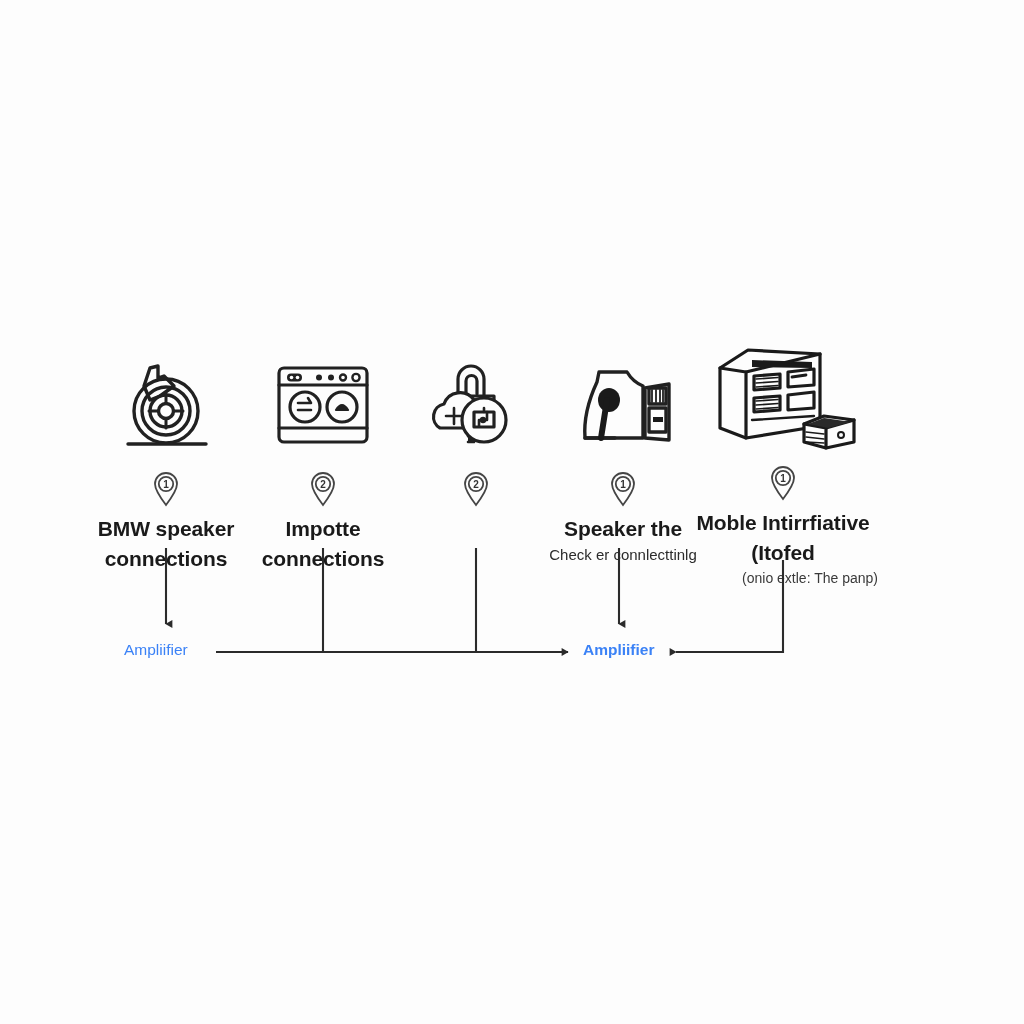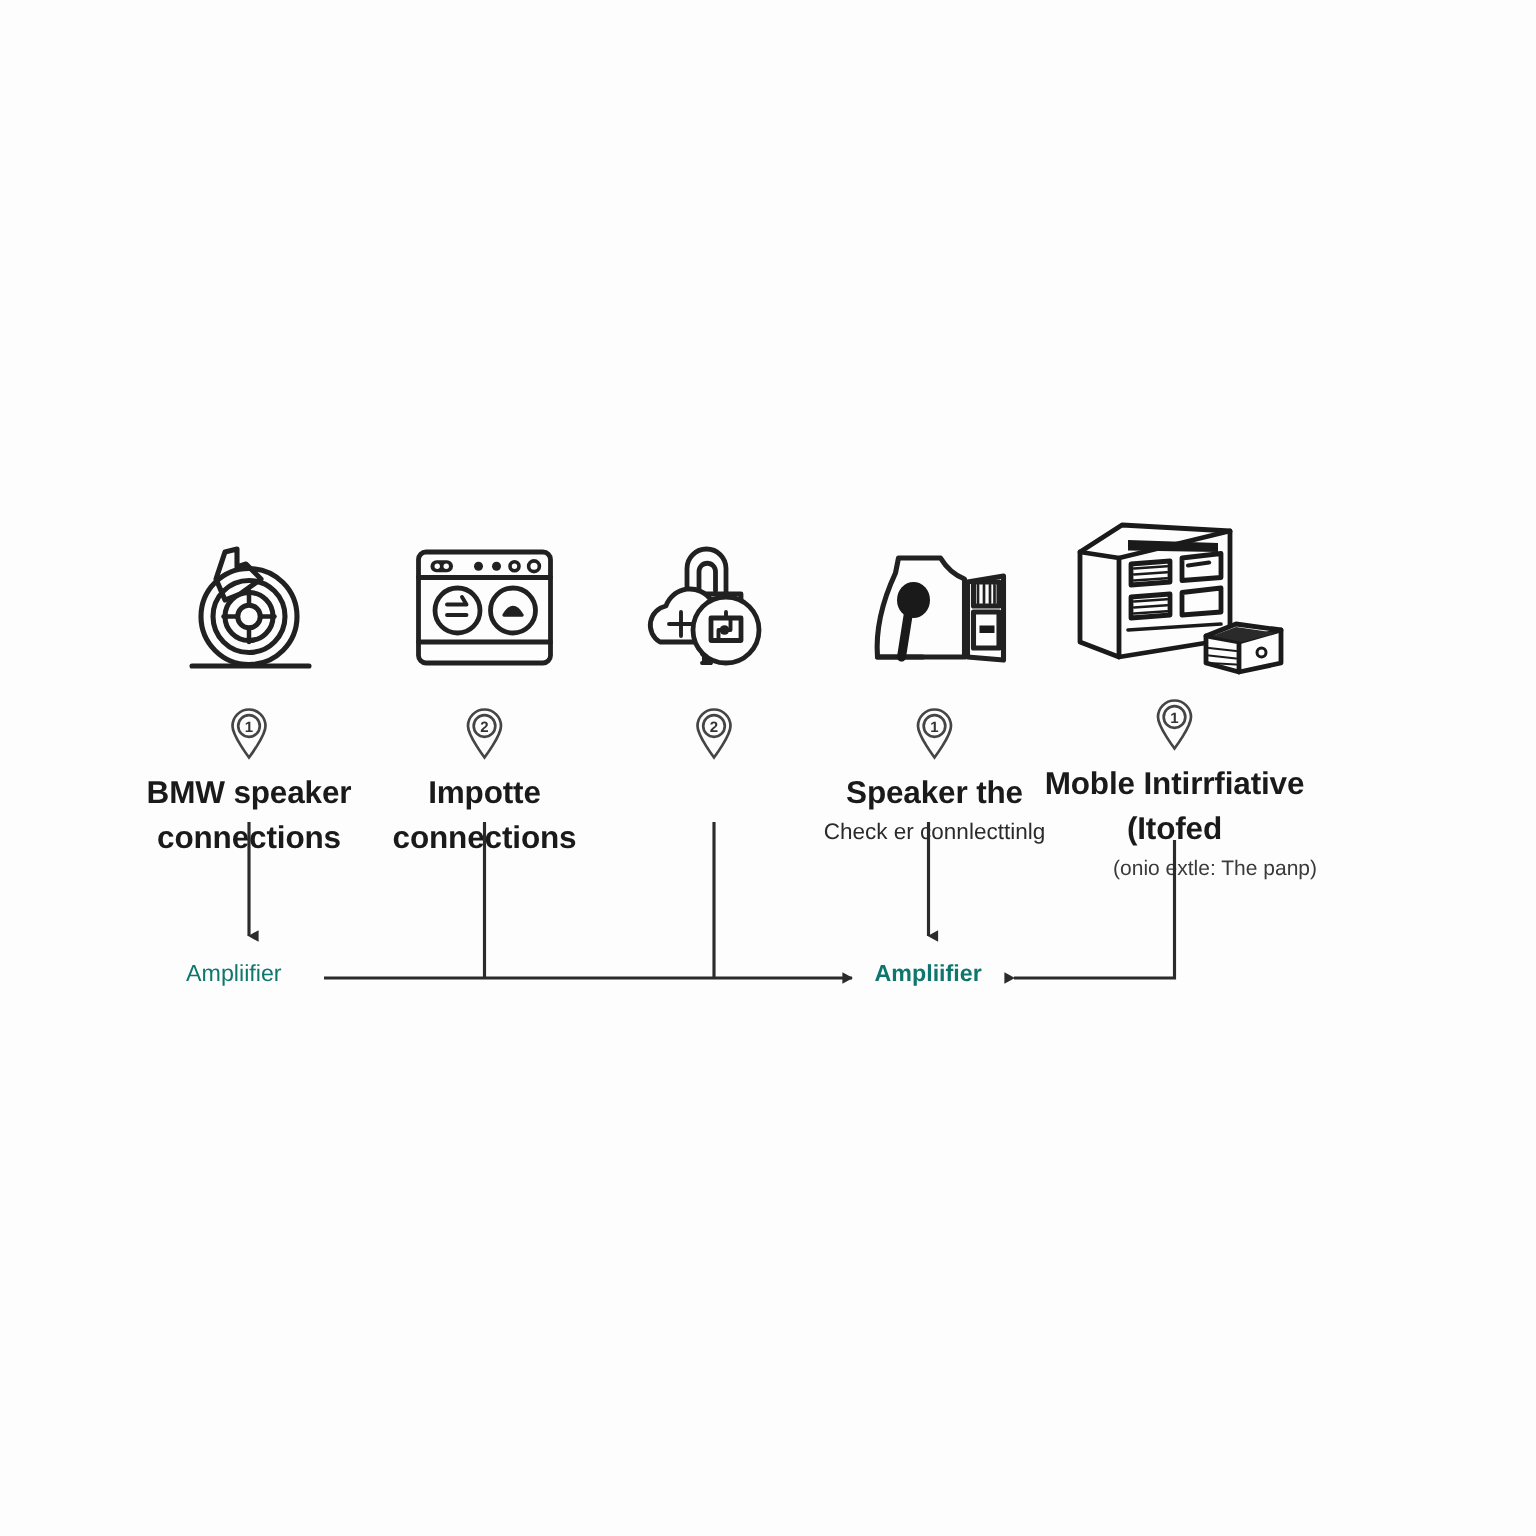--- a/index.html
+++ b/index.html
@@ -56,21 +56,21 @@
   }
   .connector-layer {
     position: absolute;
     left: 0; top: 0;
     width: 1024px; height: 1024px;
     pointer-events: none;
   }
   .node-label {
     position: absolute;
     font-size: 15.5px;
-    color: #0f766e;
+    color: #3b82f6;
     white-space: nowrap;
   }
   #amplifier-node { left: 124px; top: 641px; }
   #frenwaries-node { left: 583px; top: 641px; font-weight: bold; }
 </style>
 </head>
 <body>
 
 <div id="diagram">
 

